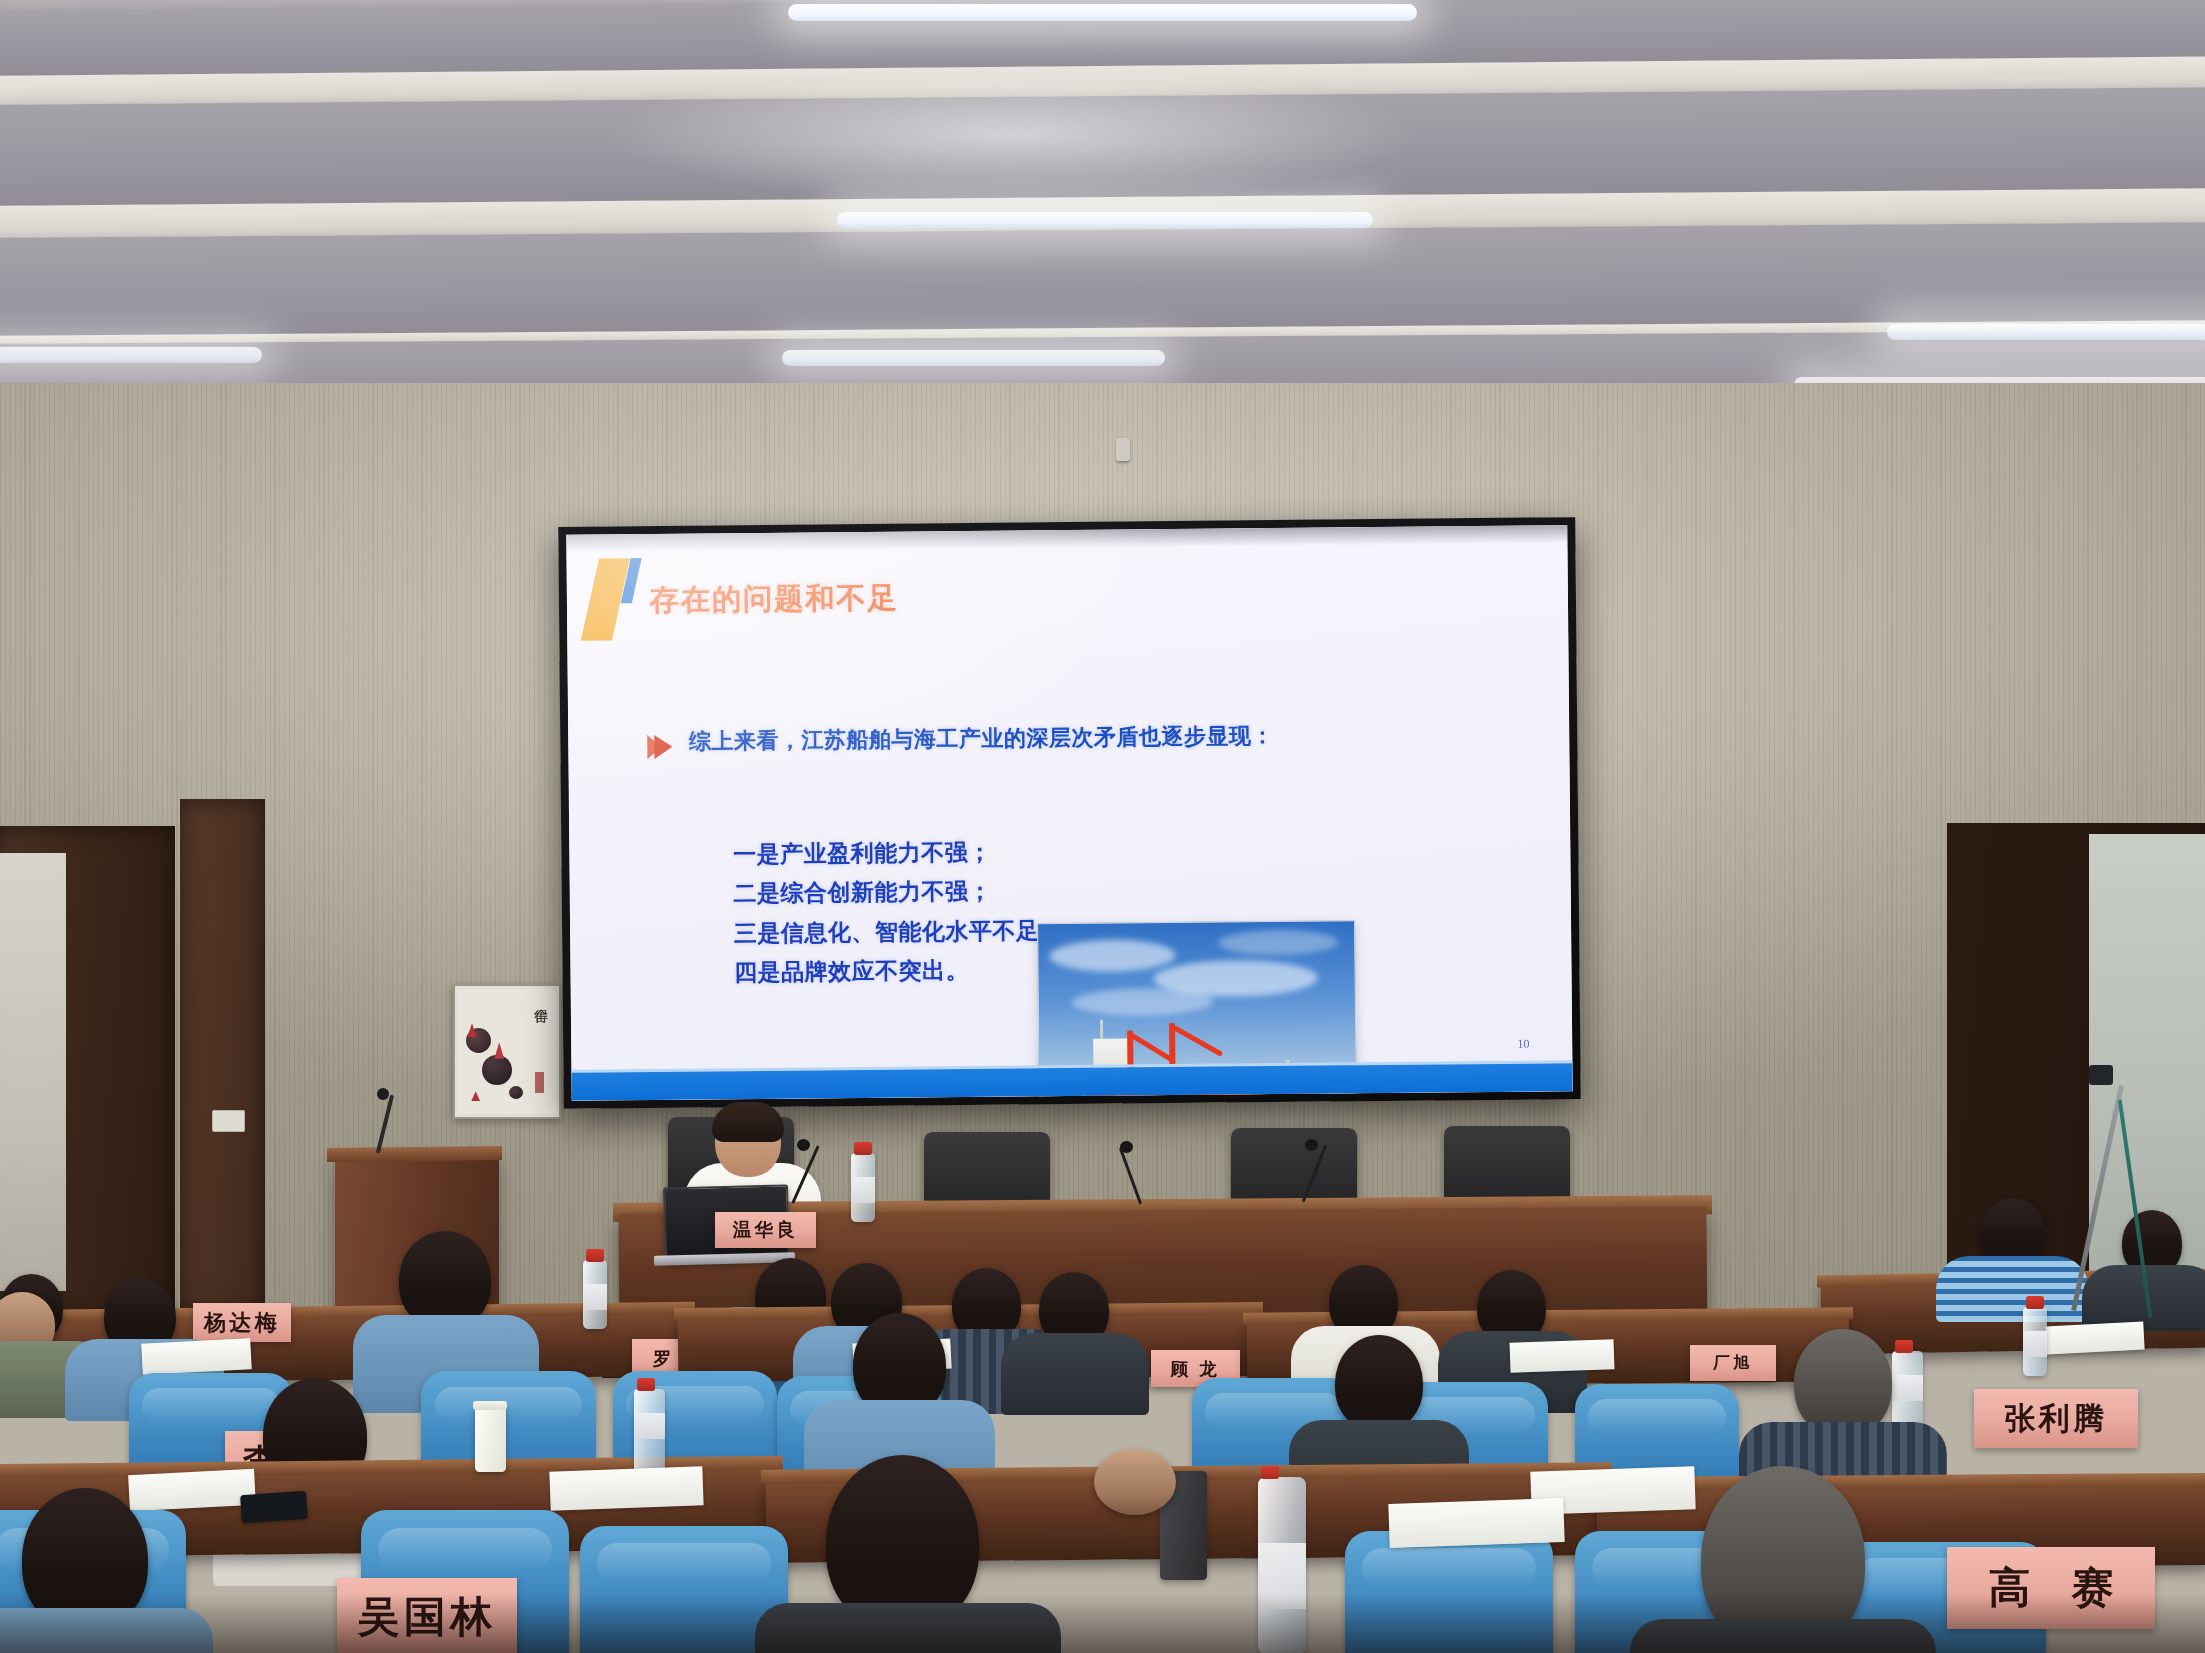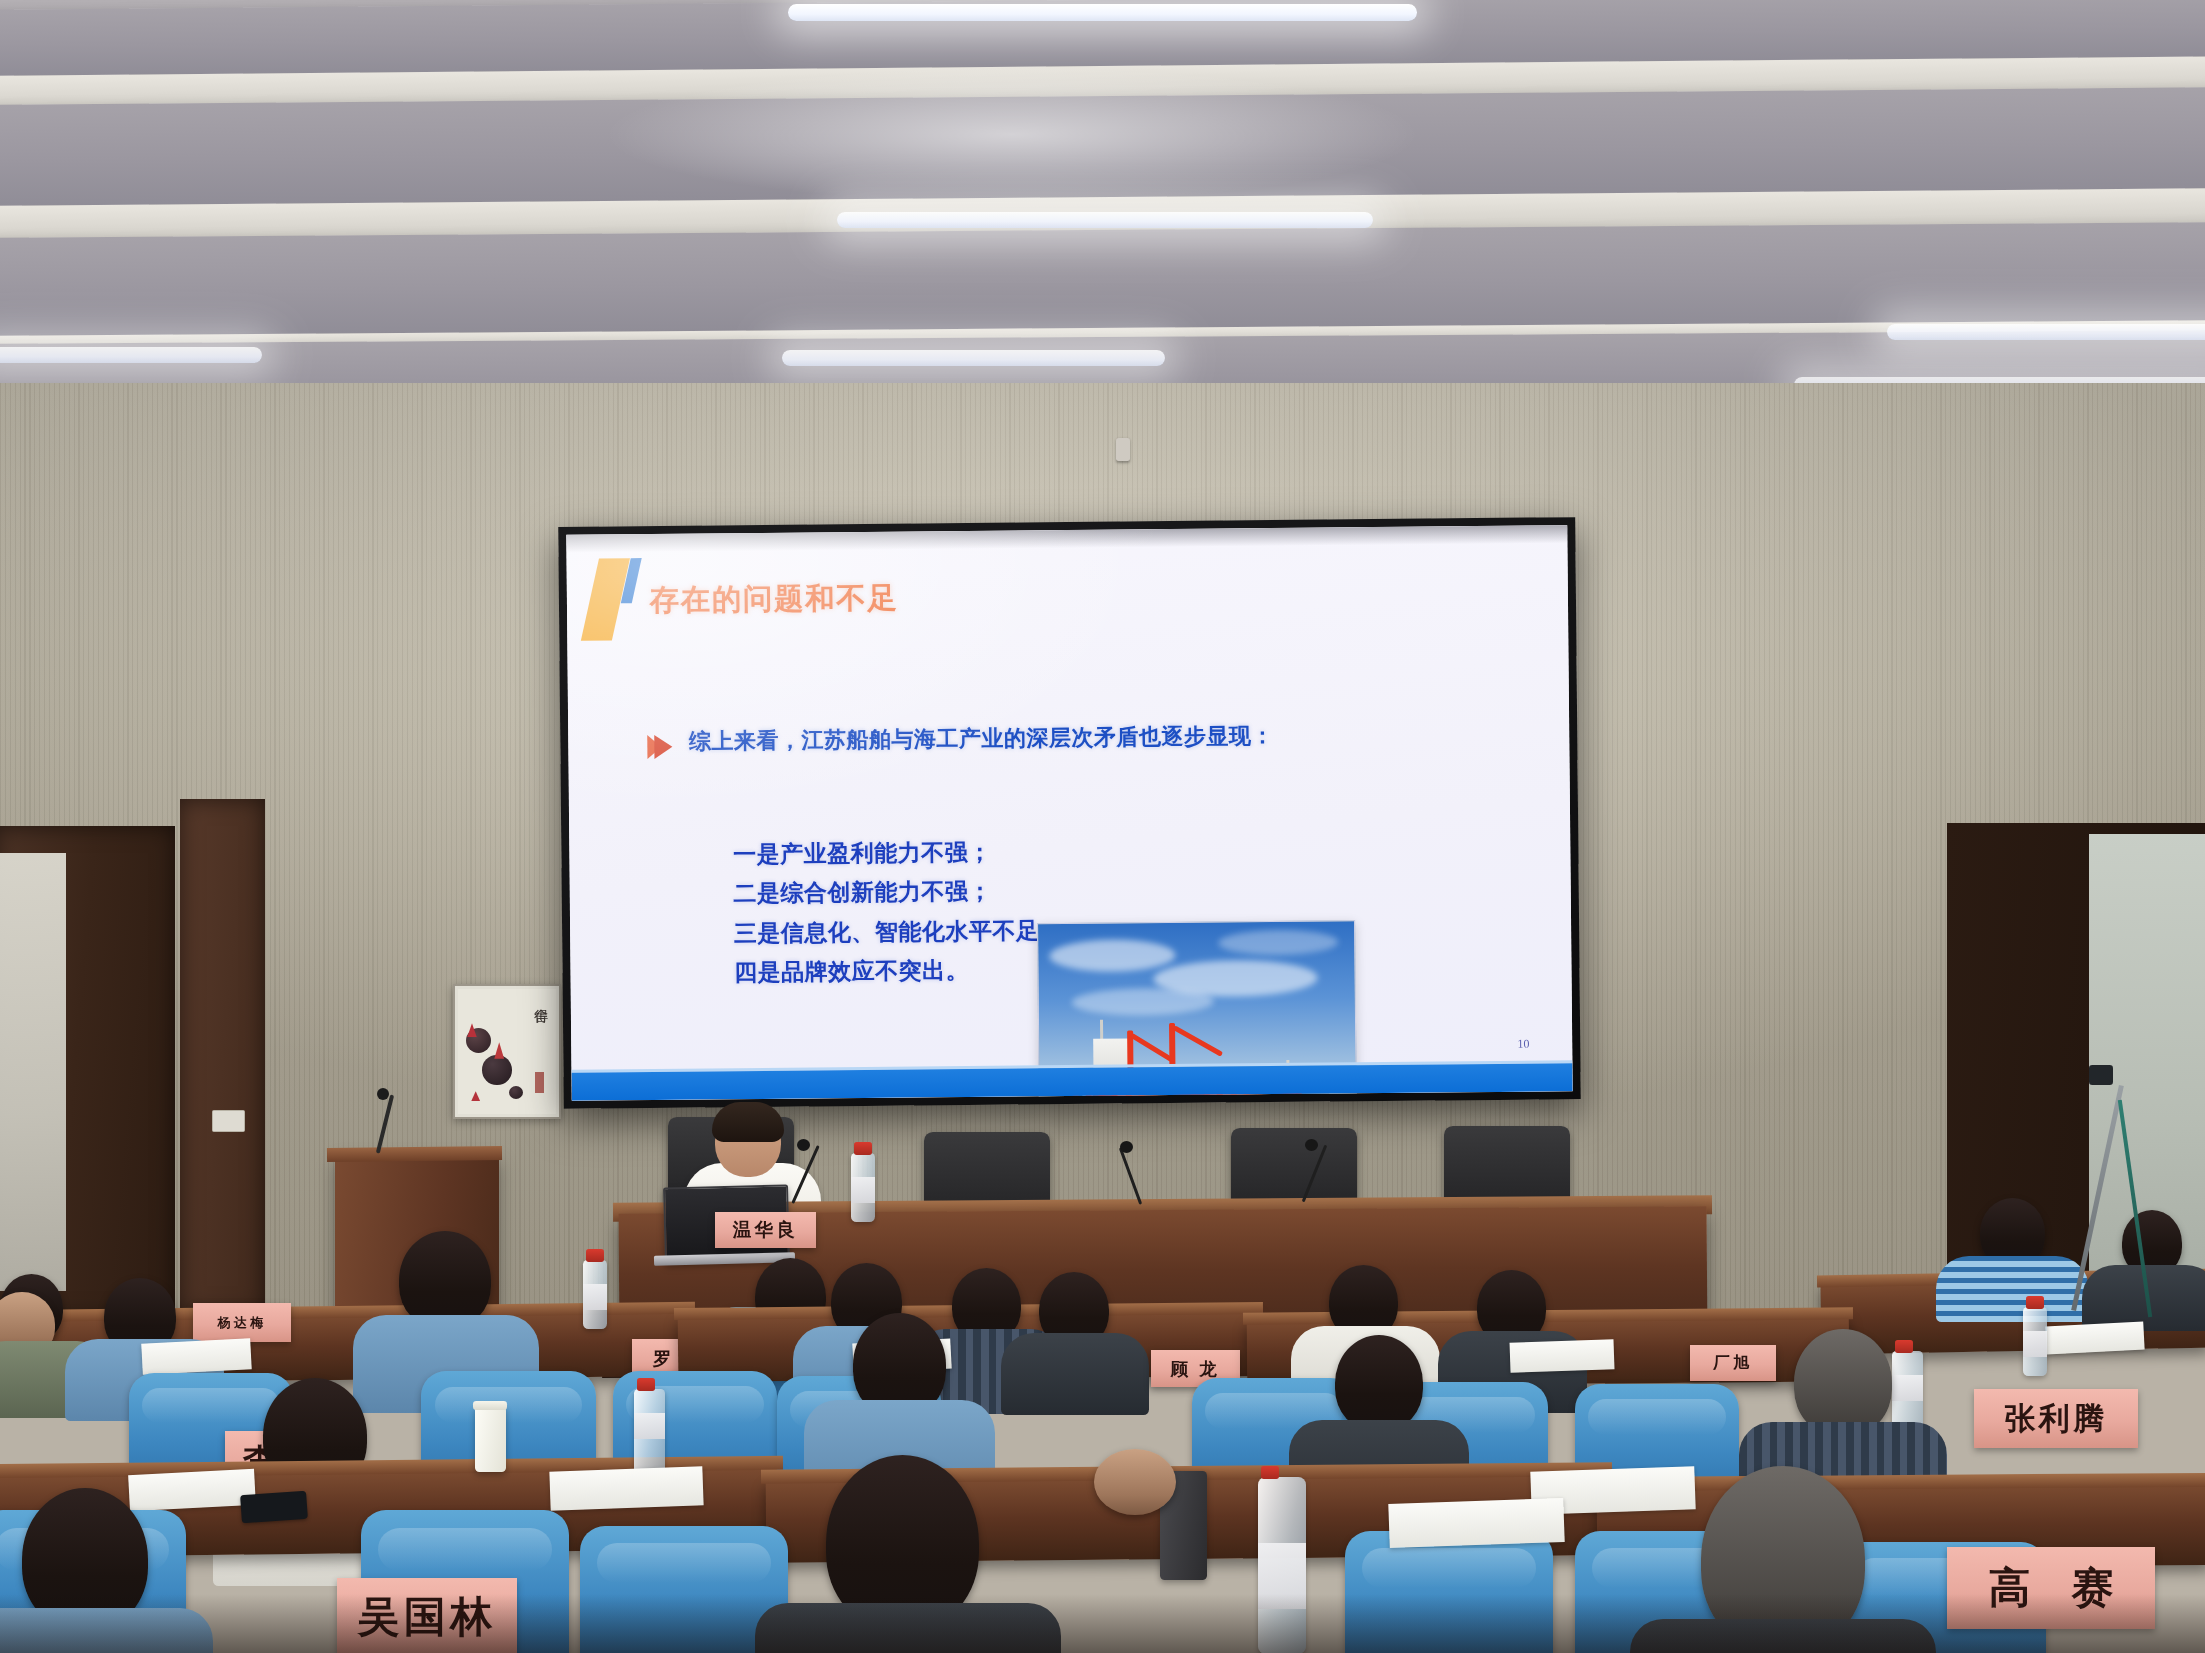--- a/index.html
+++ b/index.html
@@ -570,21 +570,21 @@
   <div class="tripod"></div>
   <div class="tripod2"></div>
   <div class="tripod-head"></div>
   <div class="bottle" style="left:2023px;top:1307px;">
     <div class="bottle-label"></div>
   </div>
 
   <div class="benchrow" style="left:0px;top:1314px;width:689px;height:66px;transform:rotate(-0.7deg);"></div>
   <div class="bench-top" style="left:-5.5px;top:1306px;width:700px;height:12px;transform:rotate(-0.7deg);"></div>
 
-  <div class="nameplate" style="left:193px;top:1303px;width:98px;height:39px;font-size:13px;">杨达梅</div>
+  <div class="nameplate" style="left:193px;top:1303px;width:98px;height:39px;font-size:22px;">杨达梅</div>
   <div class="head" style="left:0px;top:1274px;width:63px;height:68px;"></div>
   <div class="head bald" style="left:-11px;top:1292px;width:66px;height:65px;"></div>
   <div class="shoulders sh-green" style="left:-27px;top:1341px;width:137px;height:77px;"></div>
   <div class="head" style="left:104px;top:1278px;width:72px;height:77px;"></div>
   <div class="shoulders sh-blue" style="left:65px;top:1339px;width:159px;height:82px;"></div>
   <div class="paper" style="left:142px;top:1341px;width:109px;height:31px;transform:rotate(-3deg);"></div>
 
   <div class="head" style="left:399px;top:1231px;width:92px;height:98px;"></div>
   <div class="shoulders sh-blue" style="left:353px;top:1315px;width:186px;height:98px;"></div>
 

